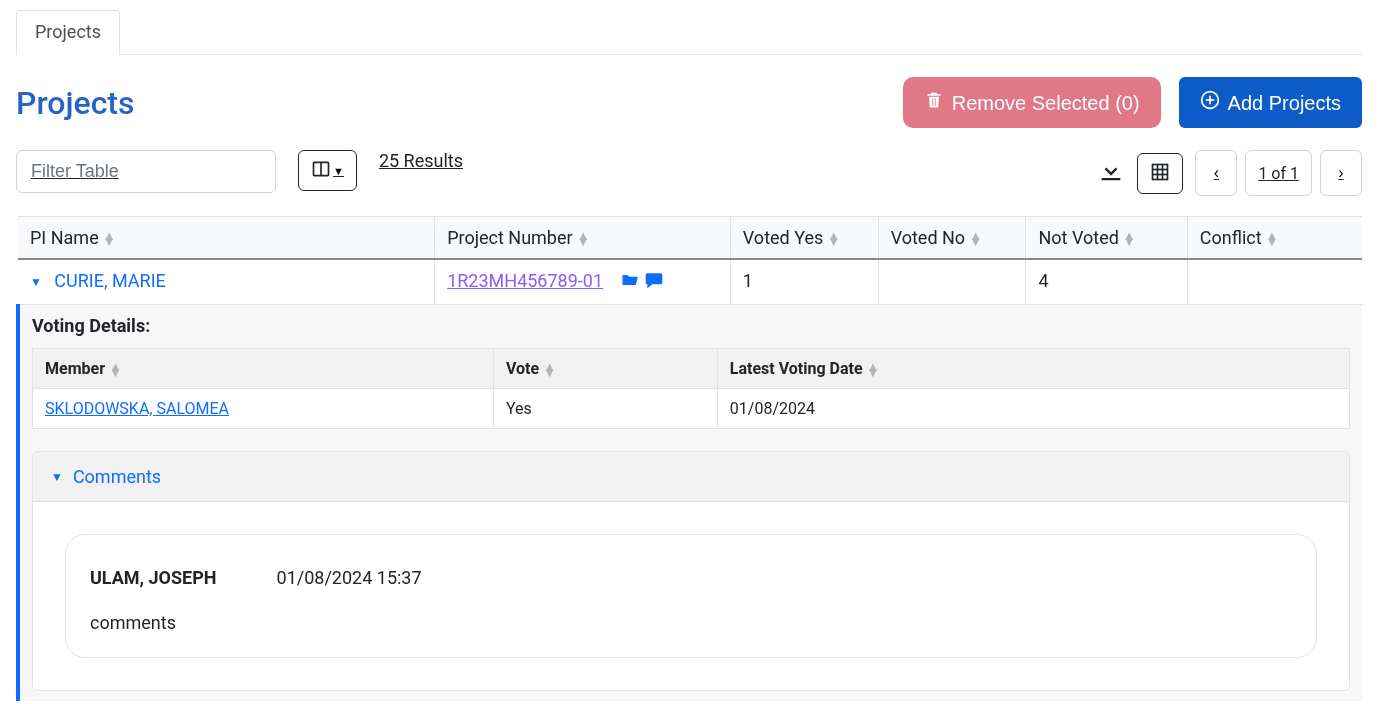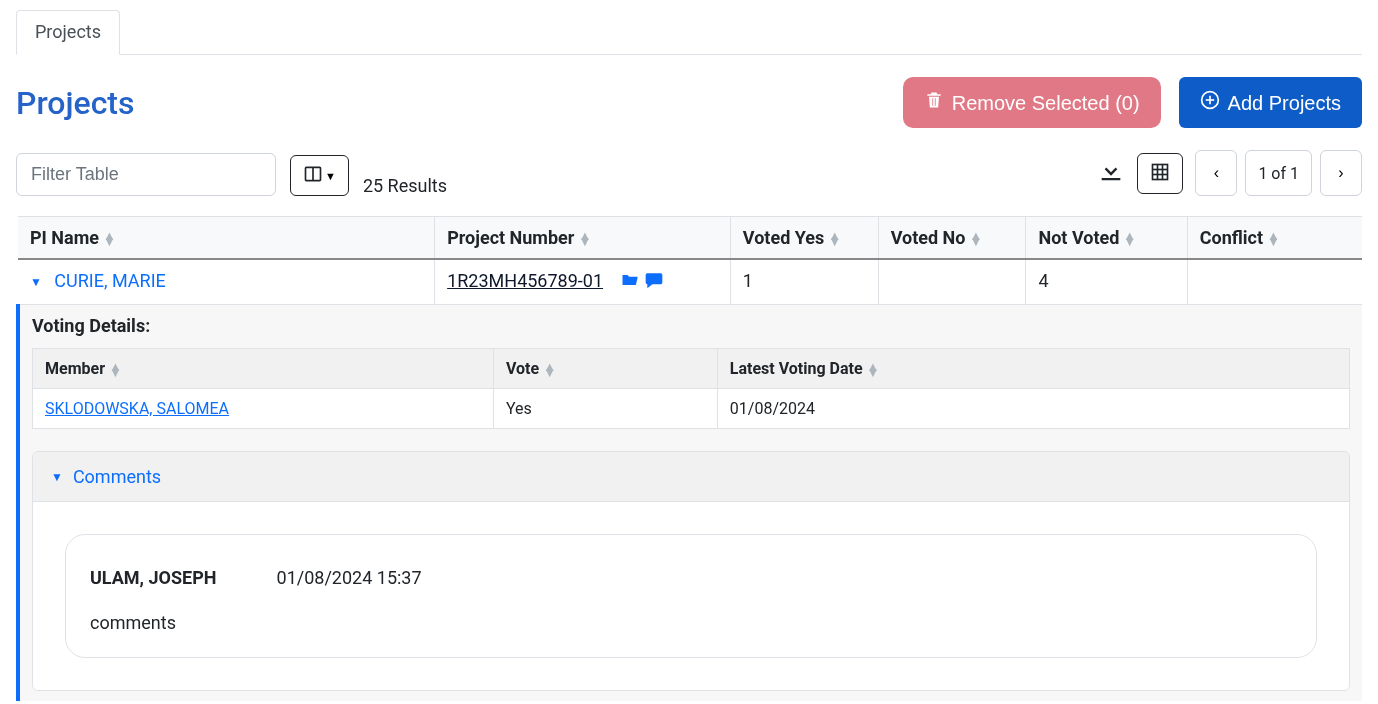--- a/index.html
+++ b/index.html
@@ -59,23 +59,24 @@
     color: #fff;
     border-radius: 10px;
   }
   .btn-primary {
     background: #0d5cc7;
     color: #fff;
   }
   .actions { display: flex; gap: 18px; }
   .toolbar {
     display: flex;
-    align-items: flex-end;
-    gap: 14px;
+    align-items: flex-start;
+    gap: 22px;
     margin-top: 22px;
+    text-decoration: underline;
   }
   .filter-input {
     width: 260px;
     padding: 10px 14px;
     border: 1px solid #ced4da;
     border-radius: 6px;
     font-size: 18px;
     color: #6c757d;
   }
   .filter-input::placeholder { color: #6c757d; }
@@ -117,21 +118,21 @@
     border-collapse: collapse;
     margin-top: 20px;
   }
   table.main > thead > tr > th,
   table.main > tbody > tr > td {
     padding: 10px 12px;
     text-align: left;
     vertical-align: top;
   }
   table.main > thead > tr > th {
-    font-weight: 700;
+    font-weight: 400;
     font-size: 18px;
     background: #f8f9fa;
     border-top: 1px solid #dee2e6;
     border-bottom: 2px solid #888;
     border-right: 1px solid #dee2e6;
   }
   table.main > thead > tr > th:last-child { border-right: none; }
   table.main > tbody > tr.data-row > td {
     border-bottom: 1px solid #dee2e6;
     border-right: 1px solid #dee2e6;
@@ -144,21 +145,21 @@
 
   .expand-caret {
     color: #0d6efd;
     font-size: 12px;
     margin-right: 8px;
     cursor: pointer;
     display: inline-block;
     vertical-align: middle;
   }
   .pi-name { color: #0d6efd; cursor: pointer; }
-  .proj-link { color: #0f172a; text-decoration: underline; cursor: pointer; }
+  .proj-link { color: #8b5cf6; text-decoration: underline; cursor: pointer; }
   .inline-icons { display: inline-flex; gap: 4px; margin-left: 12px; vertical-align: middle; }
   .inline-icons svg { fill: #0d6efd; }
 
   tr.expand-row > td {
     background: #f7f7f7;
     border-left: 4px solid #0d6efd;
     padding: 14px 14px 24px 28px;
   }
   .voting-details-title { font-weight: 700; font-size: 18px; margin-bottom: 12px; }
   table.inner {

